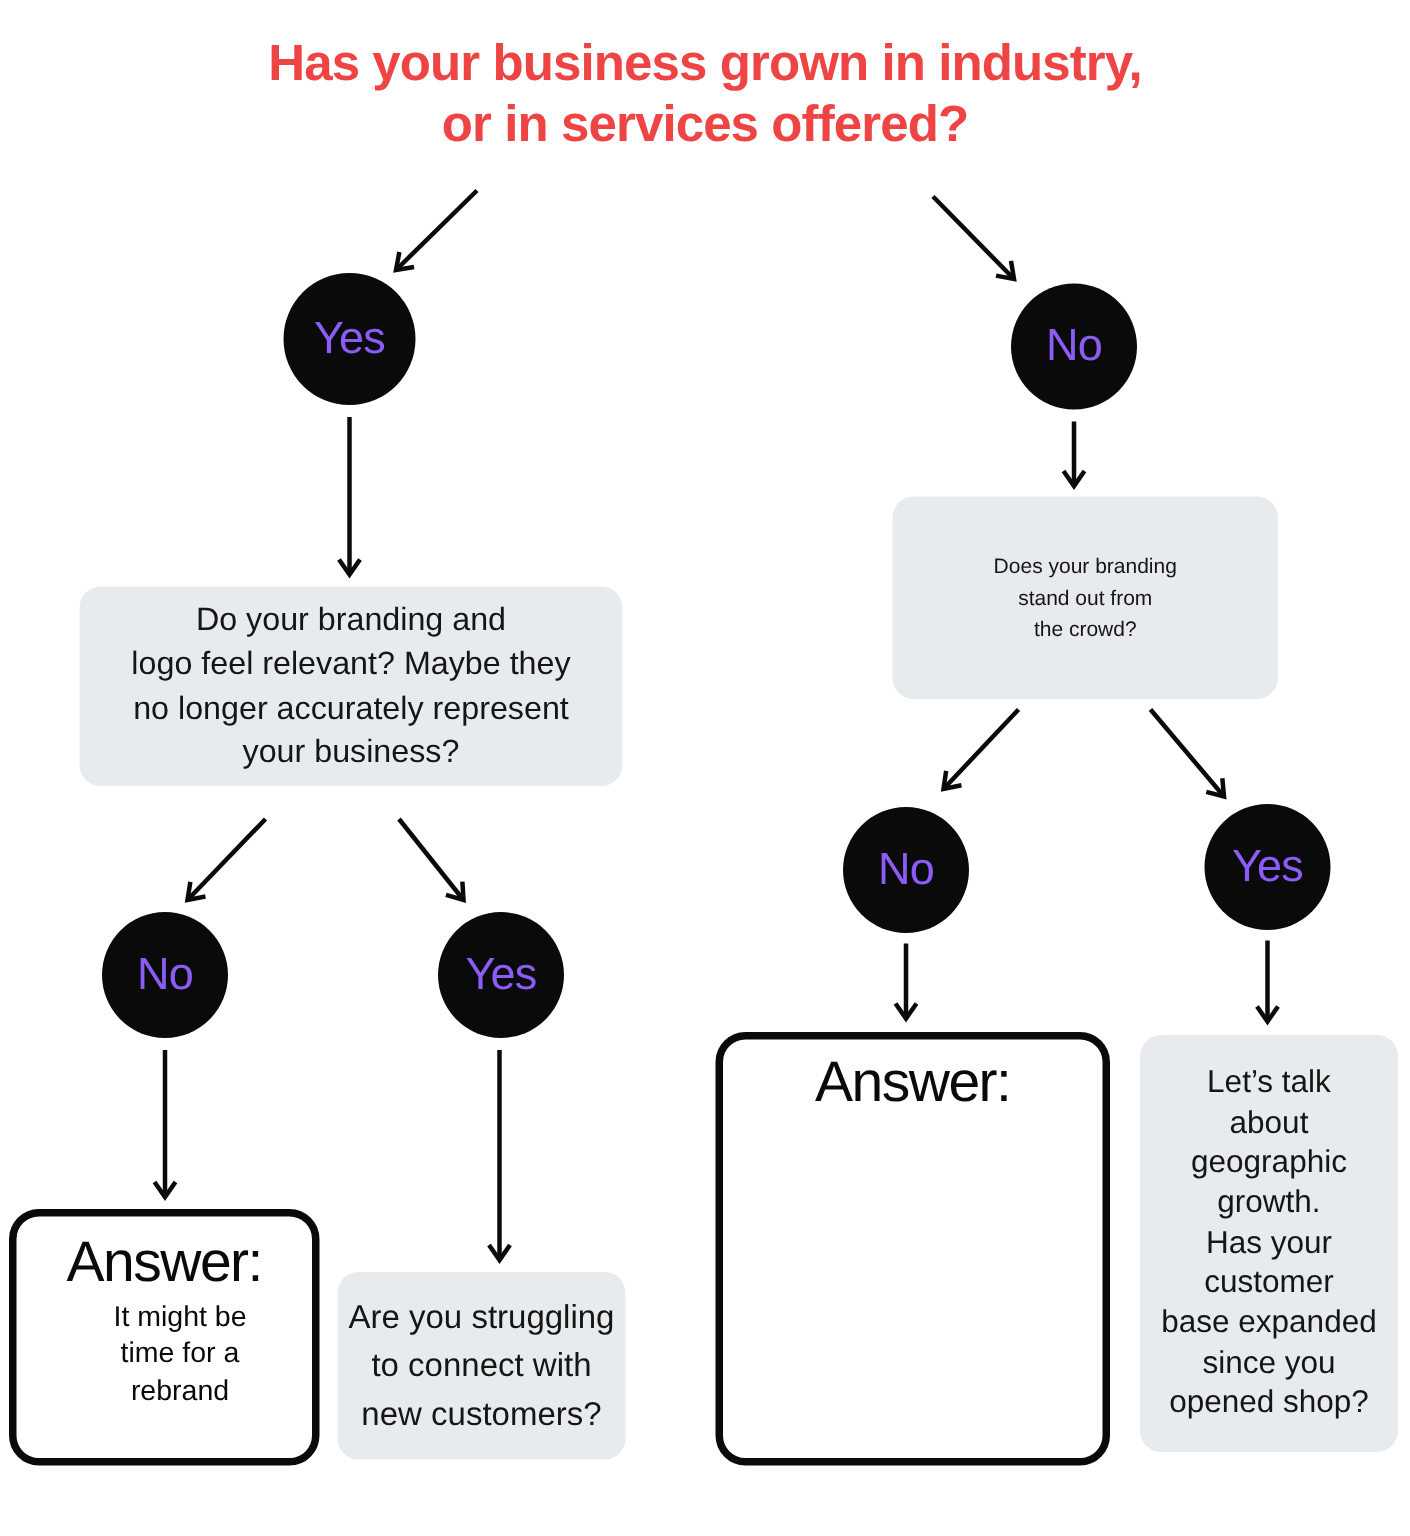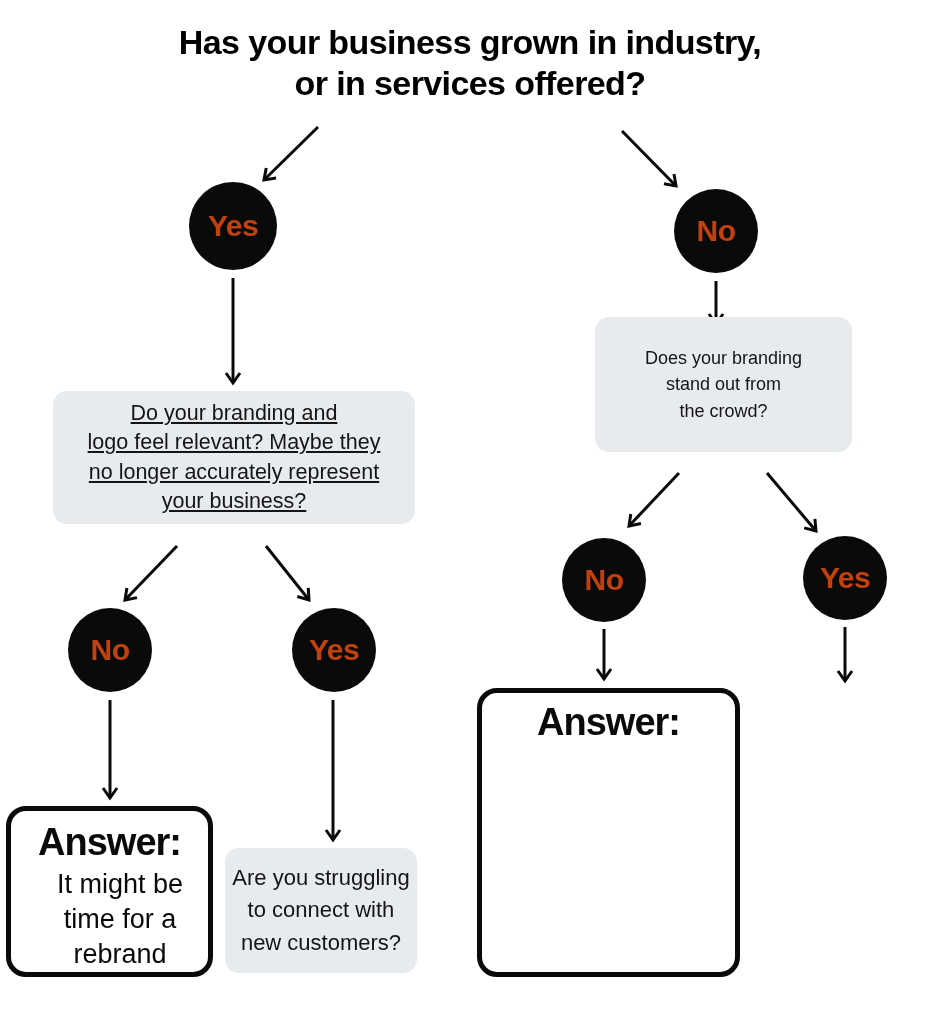--- a/index.html
+++ b/index.html
@@ -25,81 +25,81 @@
   .title {
     position: absolute;
     left: 0; right: 0;
     top: 22px;
     text-align: center;
     font-size: 34px;
     font-weight: 700;
     letter-spacing: -0.6px;
     line-height: 1.22;
     white-space: pre-line;
-    color: #000000;
+    color: #ef4444;
   }
   .circle {
     position: absolute;
     background: #0a0a0a;
     border-radius: 50%;
     display: flex;
     align-items: center;
     justify-content: center;
-    color: #c2410c;
-    font-weight: 700;
+    color: #8b5cf6;
+    font-weight: 400;
     font-size: 30px;
     letter-spacing: -0.5px;
   }
   .c-top-left  { left: 189px; top: 182px; width: 88px; height: 88px; }
   .c-top-right { left: 674px; top: 189px; width: 84px; height: 84px; }
   .c-left-no   { left:  68px; top: 608px; width: 84px; height: 84px; }
   .c-left-yes  { left: 292px; top: 608px; width: 84px; height: 84px; }
   .c-right-no  { left: 562px; top: 538px; width: 84px; height: 84px; }
   .c-right-yes { left: 803px; top: 536px; width: 84px; height: 84px; }
   .qbox {
     position: absolute;
     background: #e8ebee;
     border-radius: 14px;
     display: flex;
     align-items: center;
     justify-content: center;
     text-align: center;
     white-space: pre-line;
     color: #151515;
   }
-  .q-branding   { left:  53px; top: 391px; width: 362px; height: 133px; font-size: 21.5px; line-height: 1.36; text-decoration: underline; }
-  .q-standout   { left: 595px; top: 317px; width: 257px; height: 135px; font-size: 18px;   line-height: 1.48; }
+  .q-branding   { left:  53px; top: 391px; width: 362px; height: 133px; font-size: 21.5px; line-height: 1.36; }
+  .q-standout   { left: 595px; top: 331px; width: 257px; height: 135px; font-size: 14px;   line-height: 1.48; }
   .q-struggling { left: 225px; top: 848px; width: 192px; height: 125px; font-size: 22px;   line-height: 1.48; }
   .q-geographic { left: 760px; top: 690px; width: 172px; height: 278px; font-size: 21px;   line-height: 1.27; }
   .abox {
     position: absolute;
     background: #ffffff;
     border: 5px solid #0a0a0a;
     border-radius: 20px;
     box-sizing: border-box;
     display: flex;
     flex-direction: column;
     align-items: center;
     justify-content: flex-start;
     text-align: center;
     color: #0a0a0a;
   }
   .a-rebrand { left:   6px; top: 806px; width: 207px; height: 171px; padding-top: 10px; }
   .a-refresh { left: 477px; top: 688px; width: 263px; height: 289px; padding-top: 8px; }
   .answer-heading {
     font-size: 38px;
-    font-weight: 700;
+    font-weight: 400;
     letter-spacing: -1px;
     line-height: 1.15;
     margin-bottom: 2px;
   }
   .answer-body {
     white-space: pre-line;
   }
-  .a-rebrand .answer-body { font-size: 27px; line-height: 1.3; margin-left: 21px; }
+  .a-rebrand .answer-body { font-size: 19px; line-height: 1.3; margin-left: 21px; }
   .a-refresh .answer-body { font-size: 22px; line-height: 1.31; }
 </style>
 </head>
 <body>
 
 <div class="canvas">
 
   <svg class="arrows-layer" width="940" height="1024" viewBox="0 0 940 1024" xmlns="http://www.w3.org/2000/svg">
     <defs>
       <marker id="ah" markerUnits="userSpaceOnUse" markerWidth="20" markerHeight="20" viewBox="0 0 20 20" refX="15" refY="10" orient="auto">
@@ -147,20 +147,29 @@
   <div class="qbox q-branding">Do your branding and
 logo feel relevant? Maybe they
 no longer accurately represent
 your business?</div>
   <div class="qbox q-standout">Does your branding
 stand out from
 the crowd?</div>
   <div class="qbox q-struggling">Are you struggling
 to connect with
 new customers?</div>
+  <div class="qbox q-geographic">Let’s talk
+about
+geographic
+growth.
+Has your
+customer
+base expanded
+since you
+opened shop?</div>
 
   <div class="abox a-rebrand">
     <div class="answer-heading">Answer:</div>
     <div class="answer-body">It might be
 time for a
 rebrand</div>
   </div>
 
   <div class="abox a-refresh">
     <div class="answer-heading">Answer:</div>

